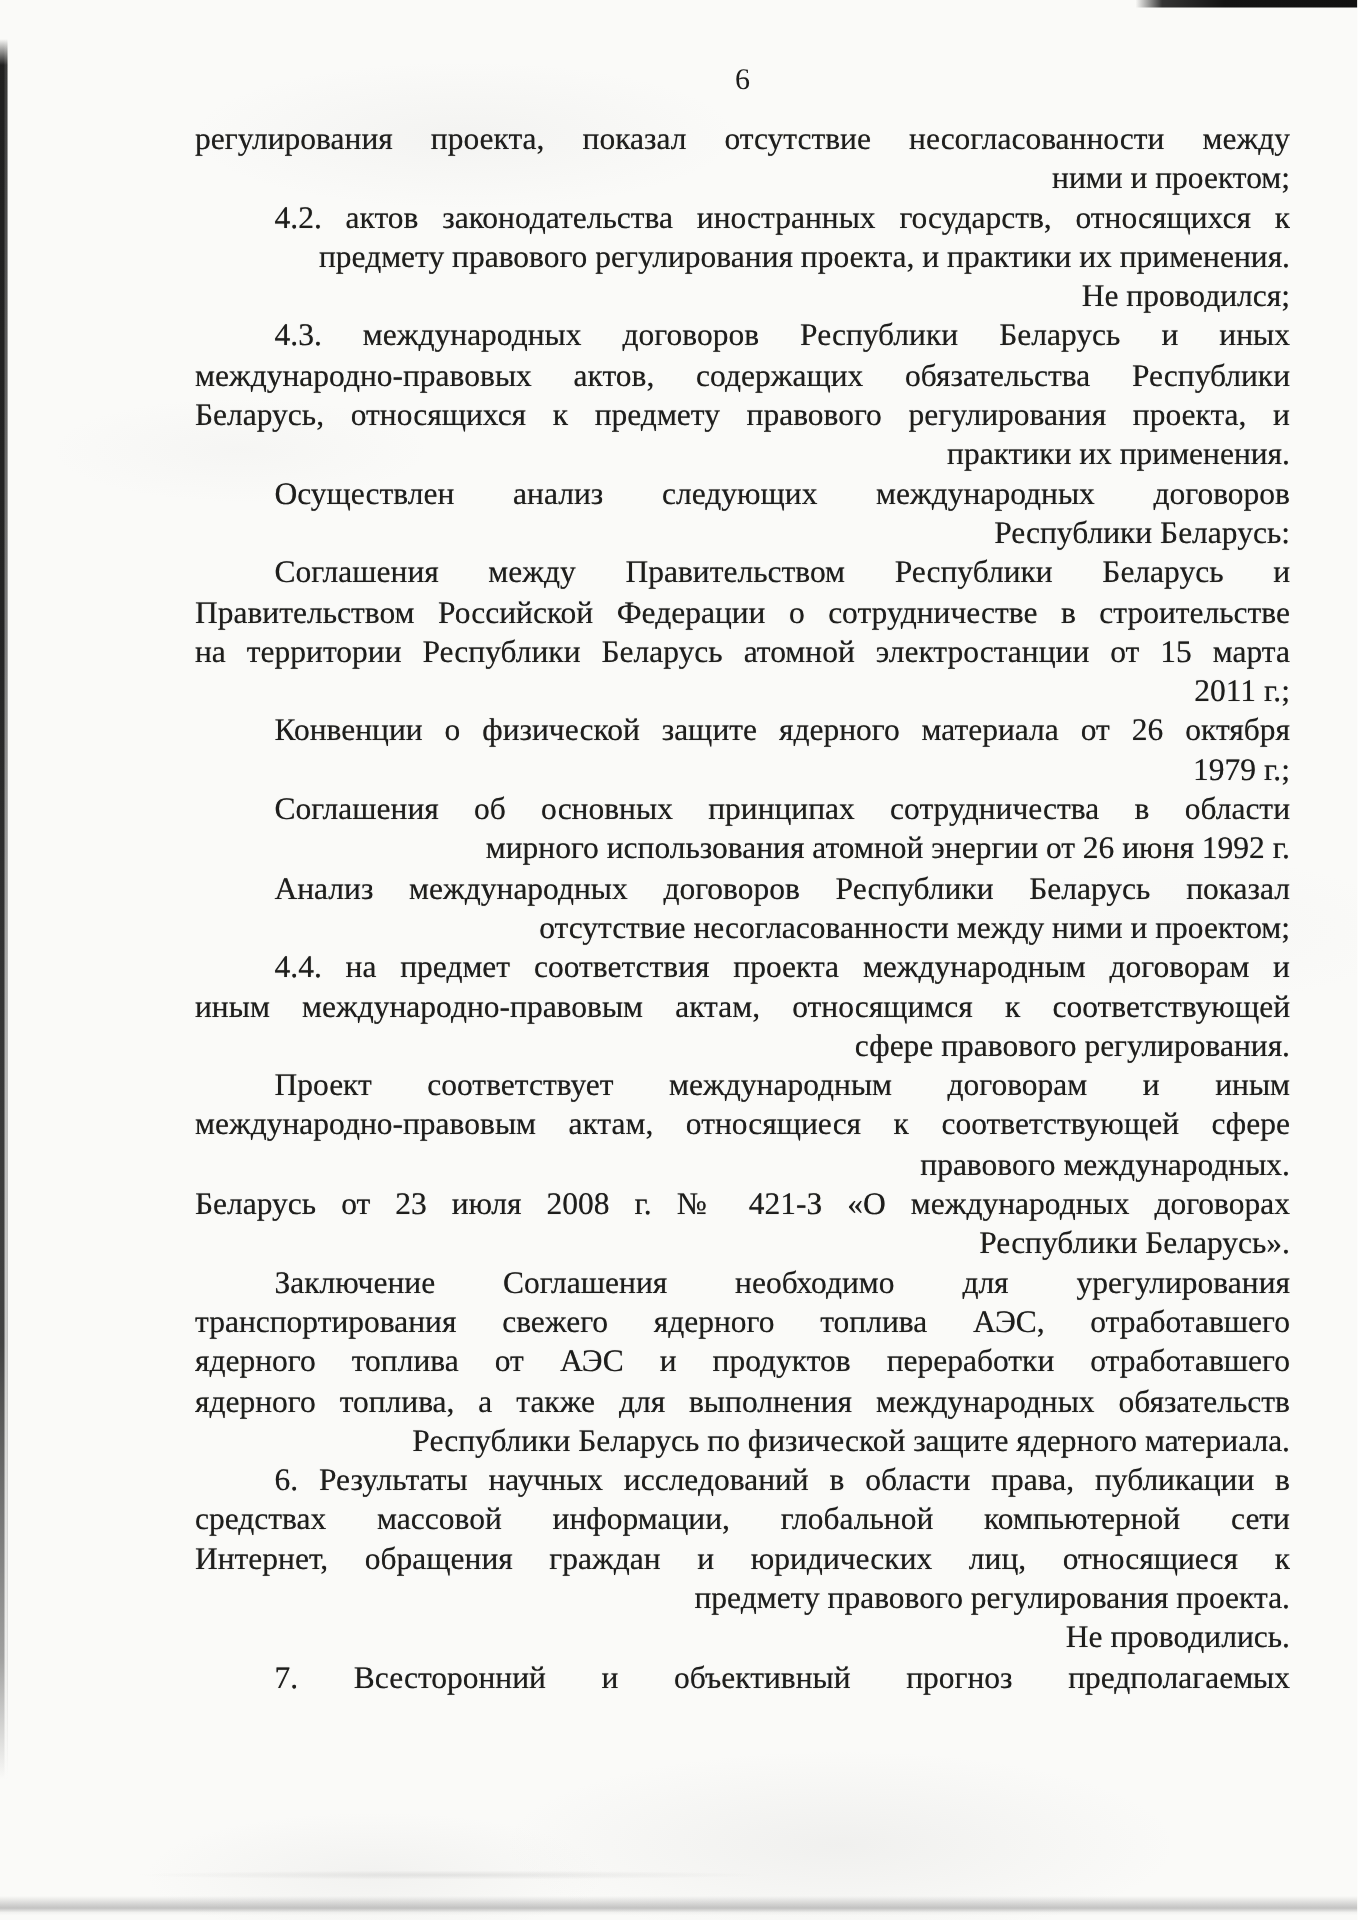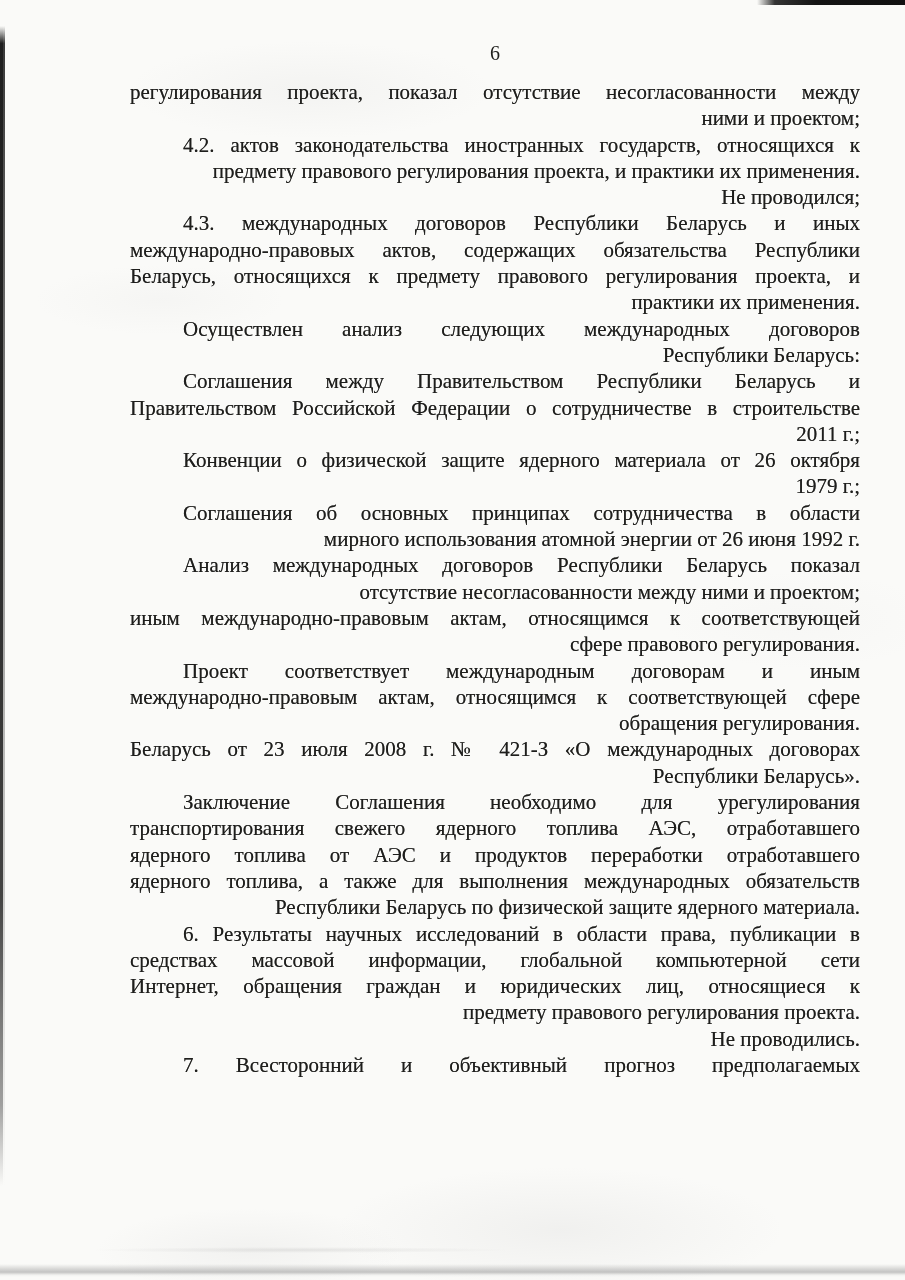--- a/index.html
+++ b/index.html
@@ -103,32 +103,34 @@
       <div class="ln">предмету правового регулирования проекта, и практики их применения.</div>
       <div class="ln ind">Не проводился;</div>
       <div class="ln ind j">4.3. международных договоров Республики Беларусь и иных</div>
       <div class="ln j">международно-правовых актов, содержащих обязательства Республики</div>
       <div class="ln j">Беларусь, относящихся к предмету правового регулирования проекта, и</div>
       <div class="ln">практики их применения.</div>
       <div class="ln ind j">Осуществлен анализ следующих международных договоров</div>
       <div class="ln">Республики Беларусь:</div>
       <div class="ln ind j">Соглашения между Правительством Республики Беларусь и</div>
       <div class="ln j">Правительством Российской Федерации о сотрудничестве в строительстве</div>
+      <div class="ln j">на территории Республики Беларусь атомной электростанции от 15 марта</div>
       <div class="ln">2011 г.;</div>
       <div class="ln ind j">Конвенции о физической защите ядерного материала от 26 октября</div>
       <div class="ln">1979 г.;</div>
       <div class="ln ind j">Соглашения об основных принципах сотрудничества в области</div>
       <div class="ln">мирного использования атомной энергии от 26 июня 1992 г.</div>
       <div class="ln ind j">Анализ международных договоров Республики Беларусь показал</div>
       <div class="ln">отсутствие несогласованности между ними и проектом;</div>
+      <div class="ln ind j">4.4. на предмет соответствия проекта международным договорам и</div>
       <div class="ln j">иным международно-правовым актам, относящимся к соответствующей</div>
       <div class="ln">сфере правового регулирования.</div>
       <div class="ln ind j">Проект соответствует международным договорам и иным</div>
-      <div class="ln j">международно-правовым актам, относящимся к соответствующей сфере</div>
-      <div class="ln">обращения регулирования.</div>
+      <div class="ln j">международно-правовым актам, относящиеся к соответствующей сфере</div>
+      <div class="ln">правового международных.</div>
       <div class="ln j">Беларусь от 23 июля 2008 г. № 421-З «О международных договорах</div>
       <div class="ln">Республики Беларусь».</div>
       <div class="ln ind j">Заключение Соглашения необходимо для урегулирования</div>
       <div class="ln j">транспортирования свежего ядерного топлива АЭС, отработавшего</div>
       <div class="ln j">ядерного топлива от АЭС и продуктов переработки отработавшего</div>
       <div class="ln j">ядерного топлива, а также для выполнения международных обязательств</div>
       <div class="ln">Республики Беларусь по физической защите ядерного материала.</div>
       <div class="ln ind j">6. Результаты научных исследований в области права, публикации в</div>
       <div class="ln j">средствах массовой информации, глобальной компьютерной сети</div>
       <div class="ln j">Интернет, обращения граждан и юридических лиц, относящиеся к</div>

